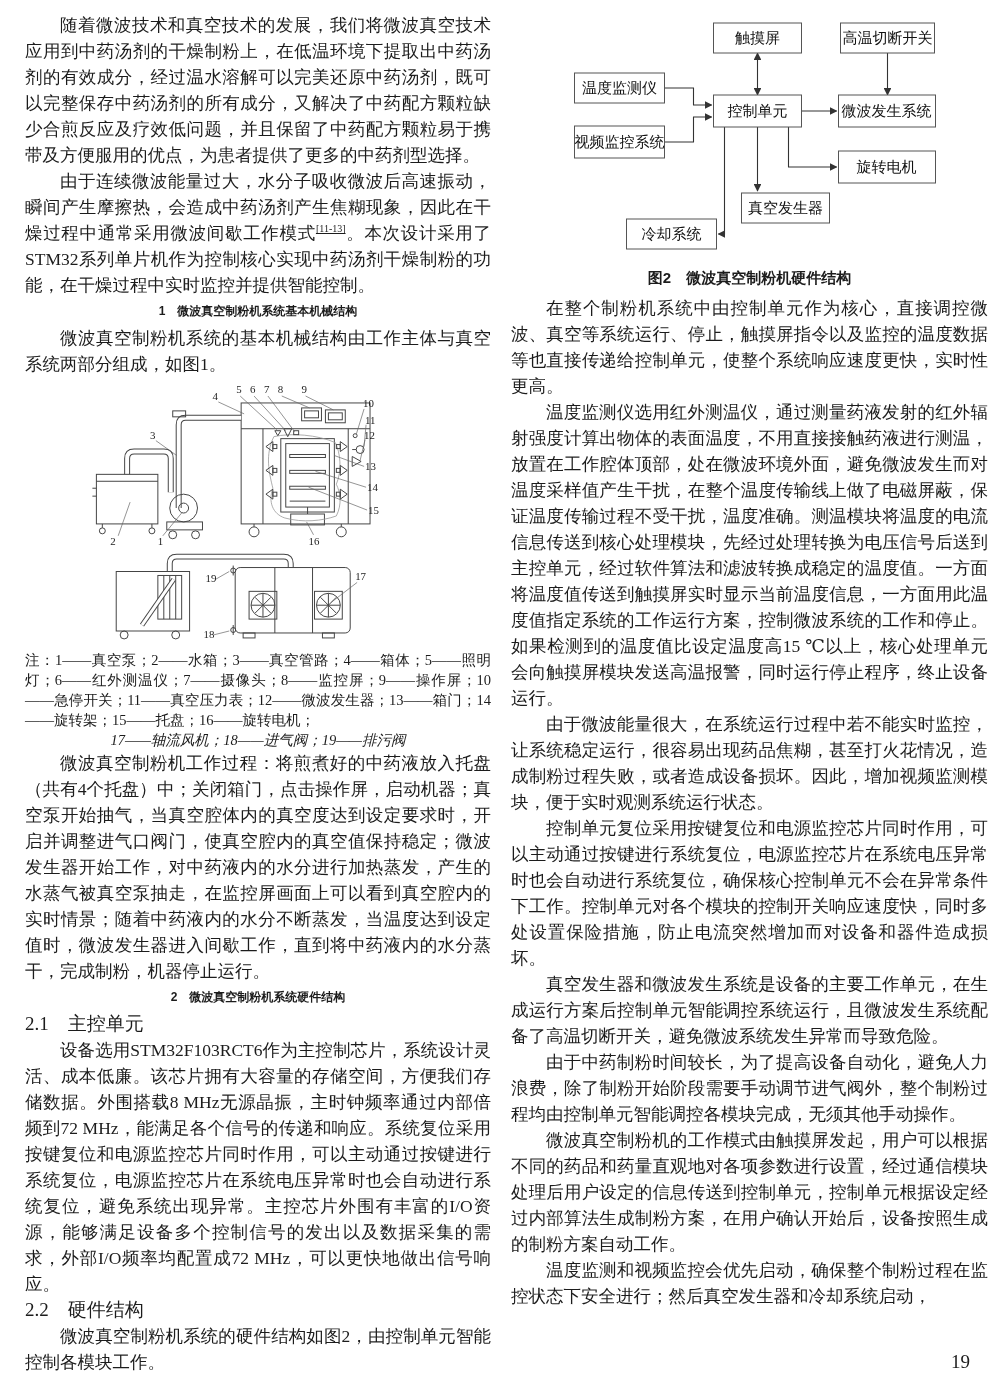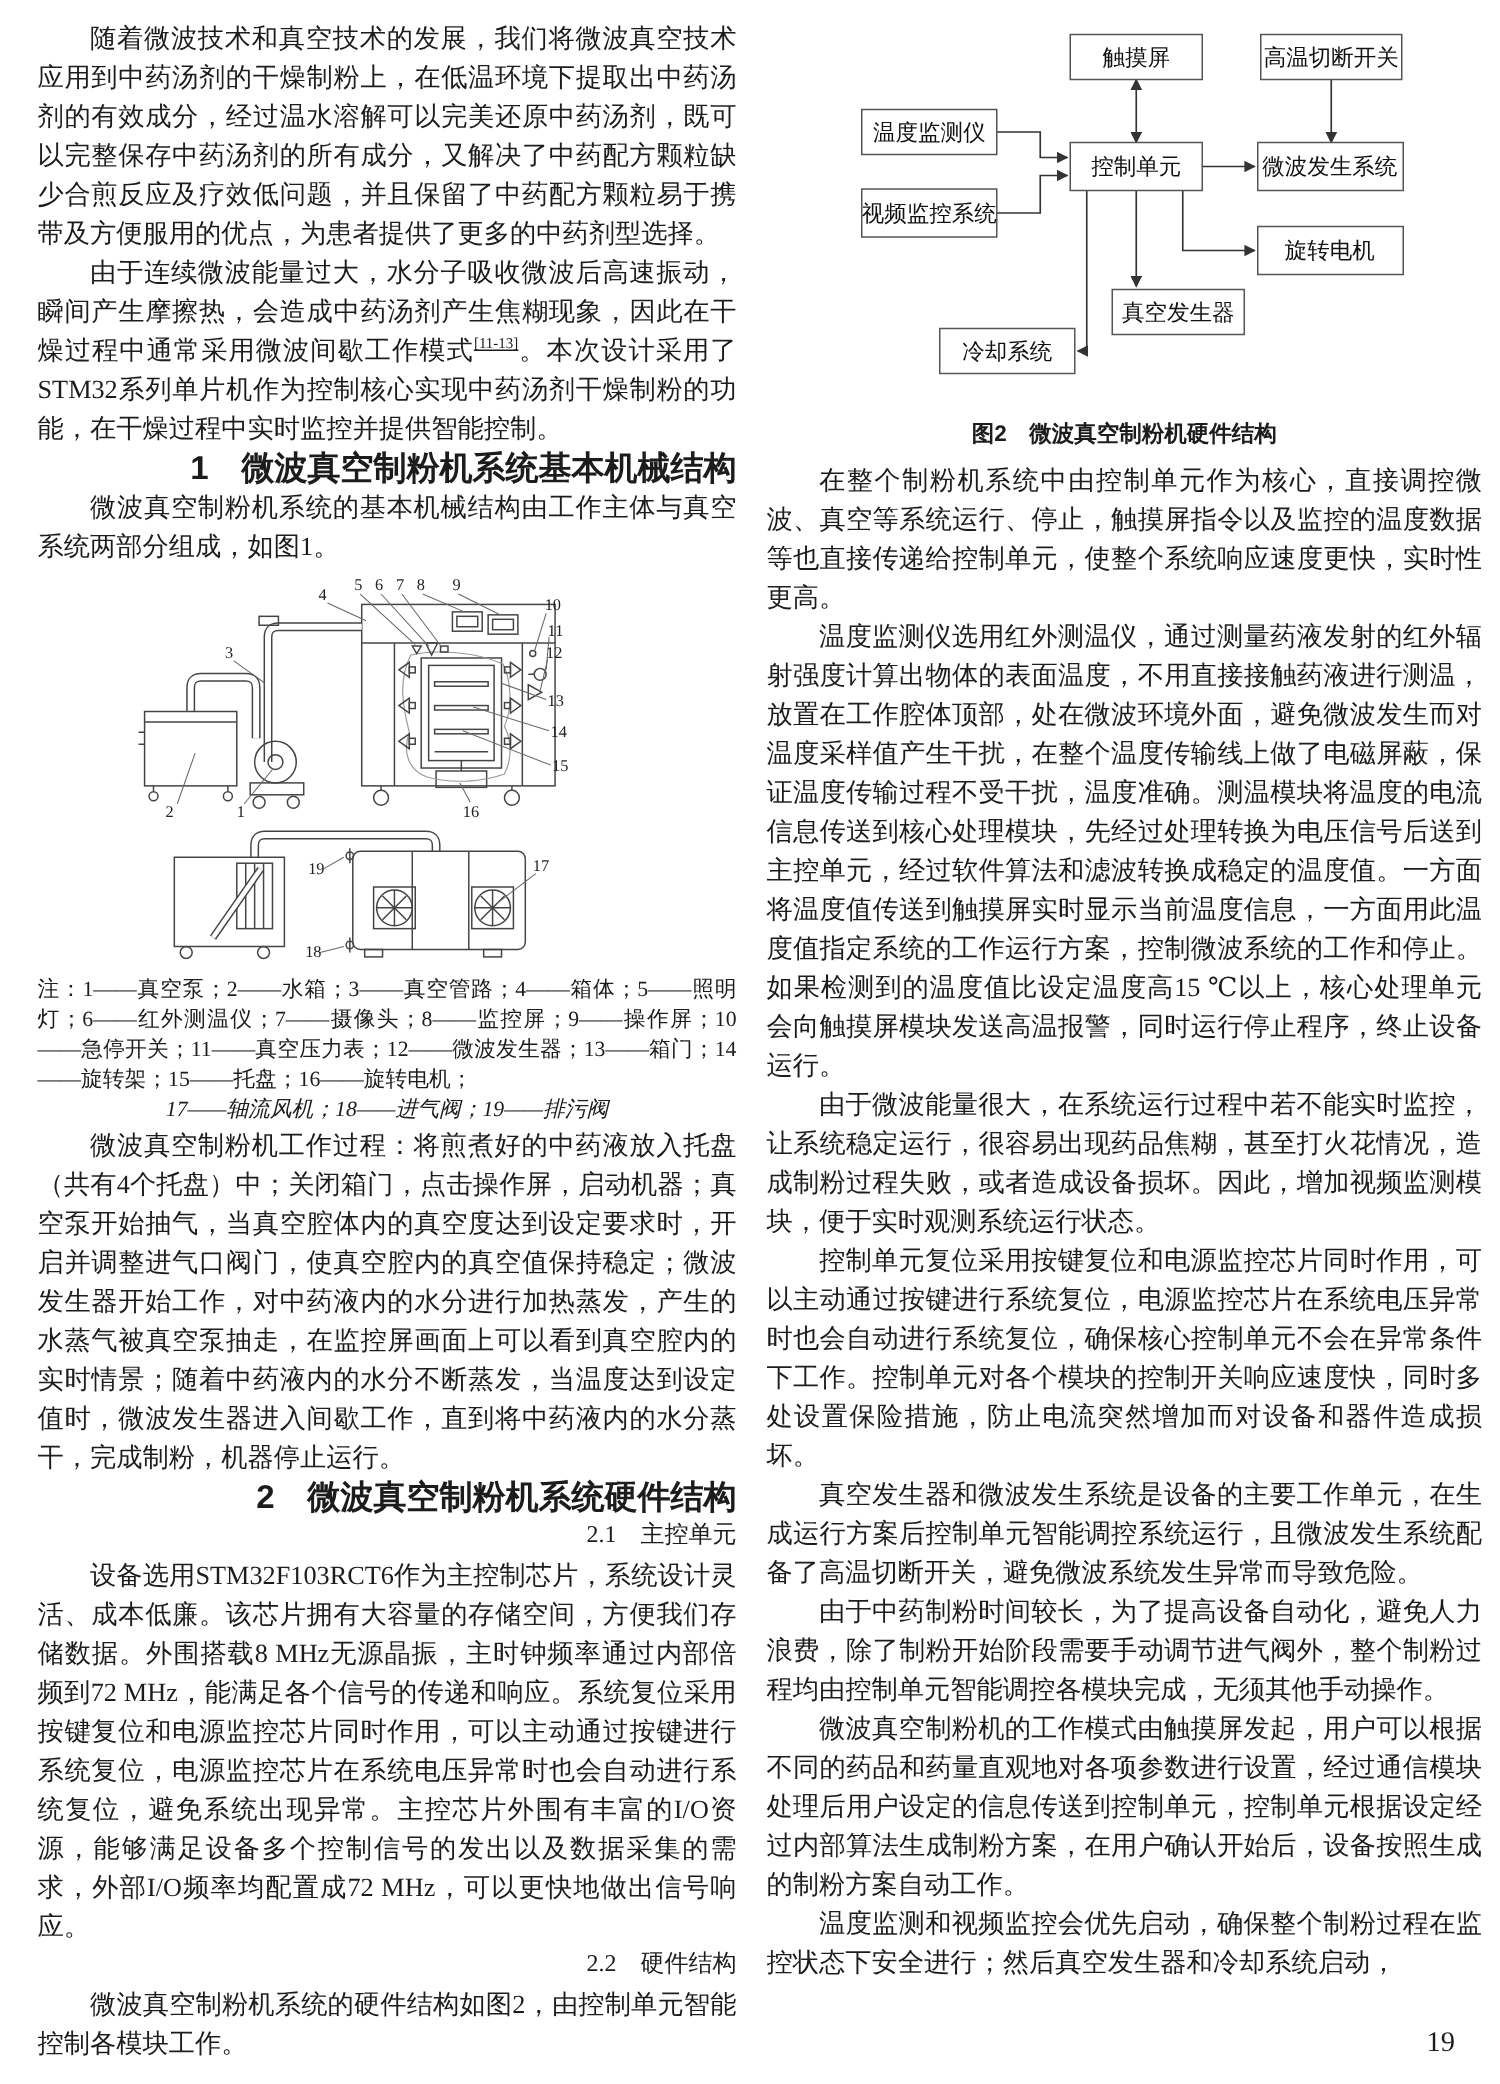--- a/index.html
+++ b/index.html
@@ -10,33 +10,33 @@
     font-family:"Liberation Serif","DejaVu Serif",serif;
     color:#1c1c1c;
   }
   .page { display:flex; gap:20px; padding:12px 12px 0 25px; }
   .col { font-size:17.5px; line-height:26px; text-align:justify; }
   .col-left  { width:466px; }
   .col-right { width:477px; }
   p.body-para { text-indent:2em; }
   .sec-head {
     font-family:"Liberation Sans","DejaVu Sans",sans-serif;
-    font-weight:bold; font-size:22px; line-height:27px;
-    text-align:right;
+    font-weight:bold; font-size:12px; line-height:27px;
+    text-align:center;
   }
-  .sub-head { font-size:16px; line-height:26px; text-align:right; }
+  .sub-head { font-size:19px; line-height:26px; text-align:left; }
   sup.ref { font-size:10px; line-height:0; vertical-align:super;text-decoration:underline; }
   .fig-wrap { margin:3px 0 0 0; }
   .fig-wrap svg { display:block; }
   .fig1-notes { font-size:14.5px; line-height:20px; text-align:justify; margin-top:2px; }
   .fig1-notes-last { font-size:14.5px; line-height:20px; text-align:center;font-style:italic; }
   .fig-caption {
     font-family:"Liberation Sans","DejaVu Sans",sans-serif;
     font-weight:bold; font-size:15px; line-height:22px;
-    text-align:center; margin:16px 0 6px 0;
+    text-align:center; margin:4px 0 6px 0;
   }
   .page-number { position:absolute; right:30px; bottom:16px; font-size:19px; }
   
   .lineart { stroke:#444; fill:none; stroke-width:1; }
   .blob { stroke:#999; fill:none; stroke-width:0.8; }
   .leader { stroke:#666; fill:none; stroke-width:0.7; }
   .callout { font-size:11px; fill:#222; font-family:"Liberation Serif","DejaVu Serif",serif; }
   .f2box { stroke:#555; fill:#fff; stroke-width:1; }
   .f2arrow { stroke:#333; fill:none; stroke-width:1.1; }
   .f2label { font-size:15px; fill:#111; font-family:"Liberation Serif","DejaVu Serif",serif; text-anchor:middle; }

